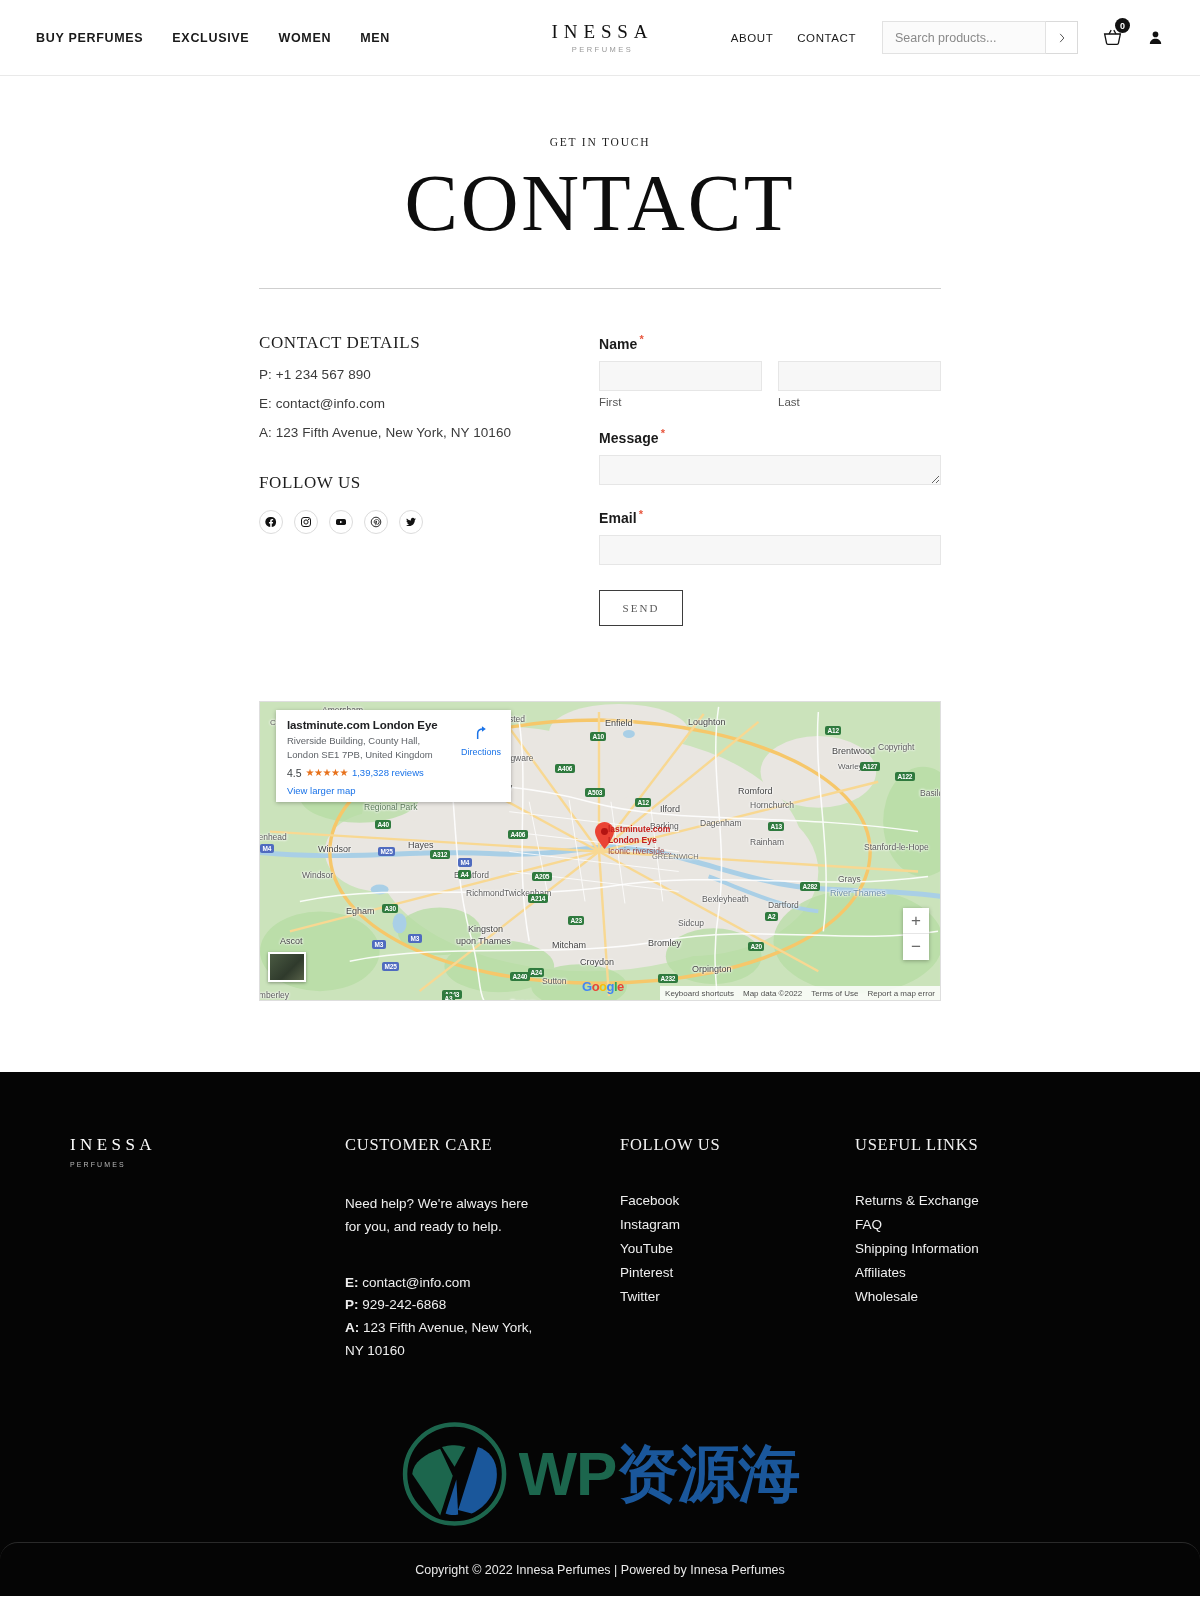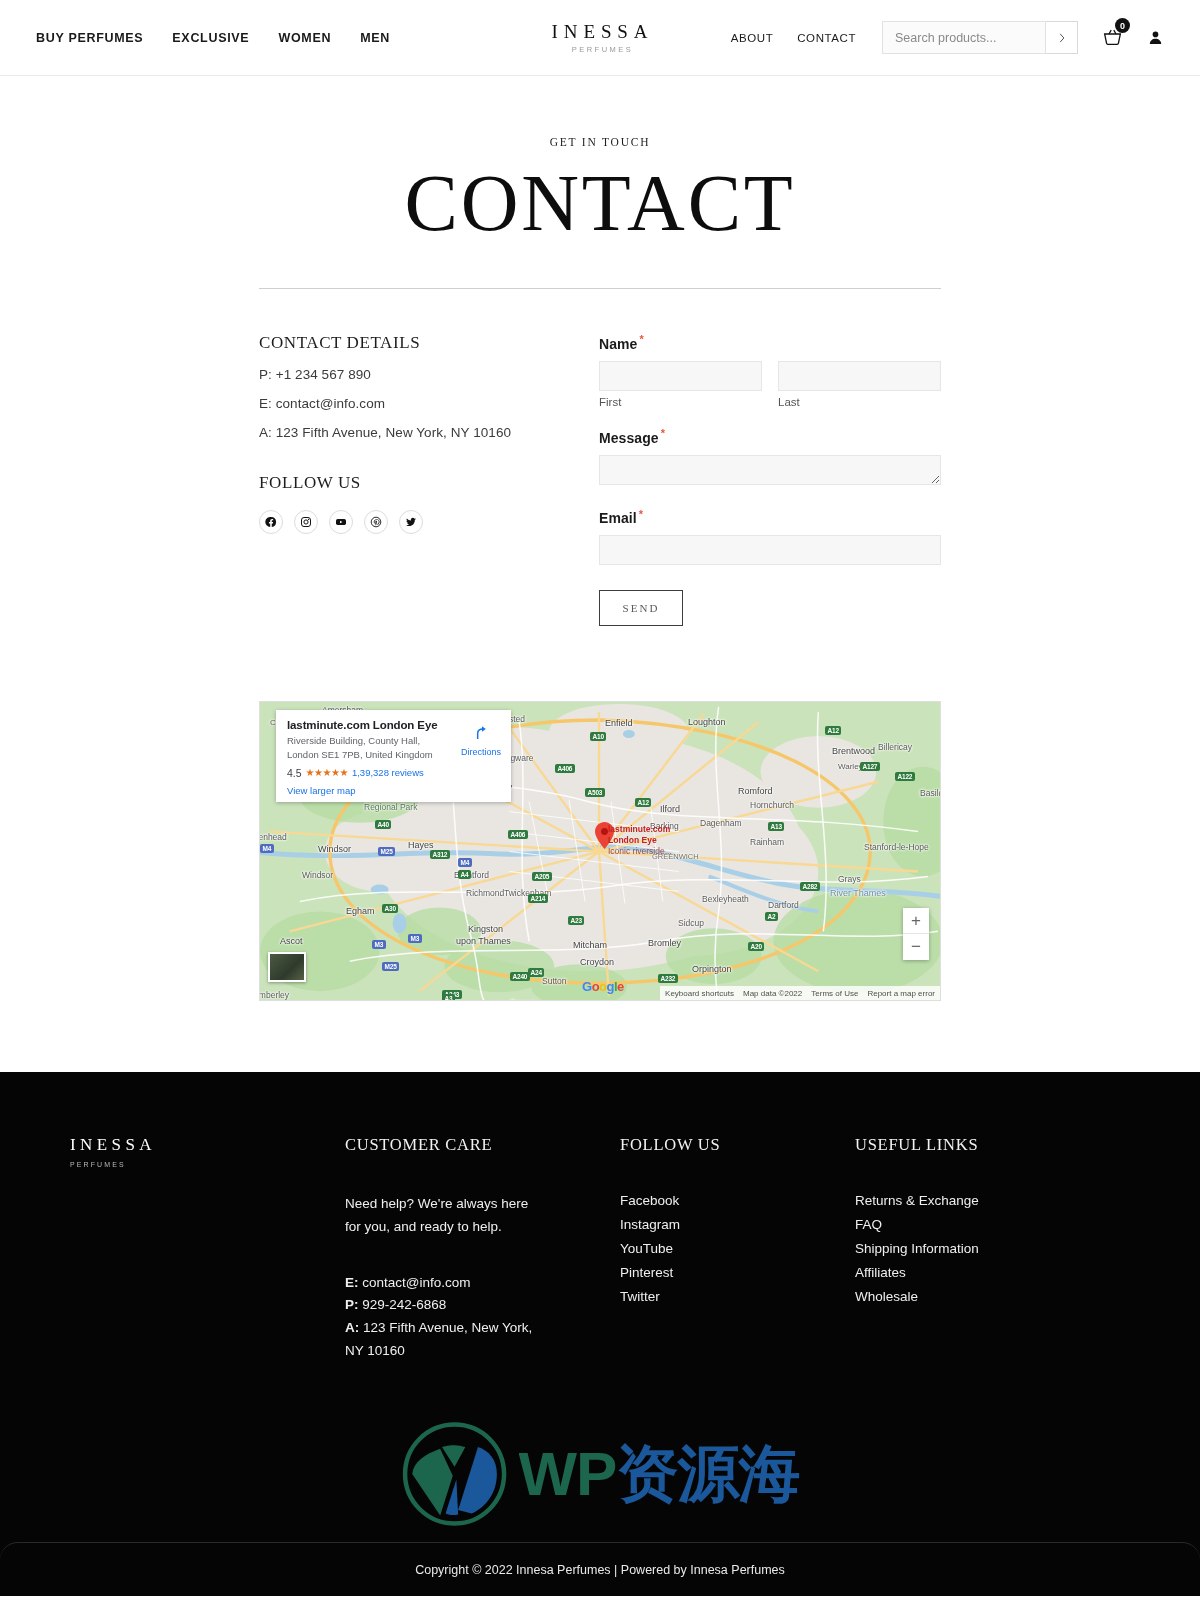--- a/index.html
+++ b/index.html
@@ -569,41 +569,41 @@
         </g>
       </svg>
 
       <div id="map-labels">
           <span style="position: absolute; left: 62px; top: 3px; font-size: 8.5px; color: rgb(90, 90, 90); white-space: nowrap; text-shadow: rgb(255, 255, 255) 0px 0px 3px, rgb(255, 255, 255) 0px 0px 3px, rgb(255, 255, 255) 0px 0px 2px; pointer-events: none;">Amersham</span>
           <span style="position: absolute; left: 10px; top: 16px; font-size: 8px; color: rgb(90, 90, 90); white-space: nowrap; text-shadow: rgb(255, 255, 255) 0px 0px 3px, rgb(255, 255, 255) 0px 0px 3px, rgb(255, 255, 255) 0px 0px 2px; pointer-events: none;">Chesham</span>
           <span style="position: absolute; left: 215px; top: 12px; font-size: 8.5px; color: rgb(90, 90, 90); white-space: nowrap; text-shadow: rgb(255, 255, 255) 0px 0px 3px, rgb(255, 255, 255) 0px 0px 3px, rgb(255, 255, 255) 0px 0px 2px; pointer-events: none;">Berkhamsted</span>
           <span style="position: absolute; left: 345px; top: 16px; font-size: 9px; color: rgb(68, 68, 68); white-space: nowrap; text-shadow: rgb(255, 255, 255) 0px 0px 3px, rgb(255, 255, 255) 0px 0px 3px, rgb(255, 255, 255) 0px 0px 2px; pointer-events: none;">Enfield</span>
           <span style="position: absolute; left: 428px; top: 15px; font-size: 9px; color: rgb(68, 68, 68); white-space: nowrap; text-shadow: rgb(255, 255, 255) 0px 0px 3px, rgb(255, 255, 255) 0px 0px 3px, rgb(255, 255, 255) 0px 0px 2px; pointer-events: none;">Loughton</span>
           <span style="position: absolute; left: 572px; top: 44px; font-size: 9px; color: rgb(68, 68, 68); white-space: nowrap; text-shadow: rgb(255, 255, 255) 0px 0px 3px, rgb(255, 255, 255) 0px 0px 3px, rgb(255, 255, 255) 0px 0px 2px; pointer-events: none;">Brentwood</span>
-          <span style="position: absolute; left: 618px; top: 40px; font-size: 8.5px; color: rgb(90, 90, 90); white-space: nowrap; text-shadow: rgb(255, 255, 255) 0px 0px 3px, rgb(255, 255, 255) 0px 0px 3px, rgb(255, 255, 255) 0px 0px 2px; pointer-events: none;">Billericay</span>
+          <span style="position: absolute; left: 618px; top: 40px; font-size: 8.5px; color: rgb(90, 90, 90); white-space: nowrap; text-shadow: rgb(255, 255, 255) 0px 0px 3px, rgb(255, 255, 255) 0px 0px 3px, rgb(255, 255, 255) 0px 0px 2px; pointer-events: none;">Copyright</span>
           <span style="position: absolute; left: 578px; top: 60px; font-size: 8px; color: rgb(90, 90, 90); white-space: nowrap; text-shadow: rgb(255, 255, 255) 0px 0px 3px, rgb(255, 255, 255) 0px 0px 3px, rgb(255, 255, 255) 0px 0px 2px; pointer-events: none;">Warley</span>
           <span style="position: absolute; left: 660px; top: 86px; font-size: 8.5px; color: rgb(90, 90, 90); white-space: nowrap; text-shadow: rgb(255, 255, 255) 0px 0px 3px, rgb(255, 255, 255) 0px 0px 3px, rgb(255, 255, 255) 0px 0px 2px; pointer-events: none;">Basildo</span>
           <span style="position: absolute; left: 240px; top: 51px; font-size: 8.5px; color: rgb(90, 90, 90); white-space: nowrap; text-shadow: rgb(255, 255, 255) 0px 0px 3px, rgb(255, 255, 255) 0px 0px 3px, rgb(255, 255, 255) 0px 0px 2px; pointer-events: none;">Edgware</span>
           <span style="position: absolute; left: 104px; top: 100px; font-size: 8.5px; color: rgb(90, 122, 88); white-space: nowrap; text-shadow: rgb(255, 255, 255) 0px 0px 3px, rgb(255, 255, 255) 0px 0px 3px, rgb(255, 255, 255) 0px 0px 2px; pointer-events: none;">Regional Park</span>
           <span style="position: absolute; left: 215px; top: 80px; font-size: 9px; color: rgb(68, 68, 68); white-space: nowrap; text-shadow: rgb(255, 255, 255) 0px 0px 3px, rgb(255, 255, 255) 0px 0px 3px, rgb(255, 255, 255) 0px 0px 2px; pointer-events: none;">Wembley</span>
           <span style="position: absolute; left: 400px; top: 102px; font-size: 9px; color: rgb(68, 68, 68); white-space: nowrap; text-shadow: rgb(255, 255, 255) 0px 0px 3px, rgb(255, 255, 255) 0px 0px 3px, rgb(255, 255, 255) 0px 0px 2px; pointer-events: none;">Ilford</span>
           <span style="position: absolute; left: 490px; top: 98px; font-size: 8.5px; color: rgb(90, 90, 90); white-space: nowrap; text-shadow: rgb(255, 255, 255) 0px 0px 3px, rgb(255, 255, 255) 0px 0px 3px, rgb(255, 255, 255) 0px 0px 2px; pointer-events: none;">Hornchurch</span>
           <span style="position: absolute; left: 478px; top: 84px; font-size: 9px; color: rgb(68, 68, 68); white-space: nowrap; text-shadow: rgb(255, 255, 255) 0px 0px 3px, rgb(255, 255, 255) 0px 0px 3px, rgb(255, 255, 255) 0px 0px 2px; pointer-events: none;">Romford</span>
           <span style="position: absolute; left: 440px; top: 116px; font-size: 8.5px; color: rgb(90, 90, 90); white-space: nowrap; text-shadow: rgb(255, 255, 255) 0px 0px 3px, rgb(255, 255, 255) 0px 0px 3px, rgb(255, 255, 255) 0px 0px 2px; pointer-events: none;">Dagenham</span>
           <span style="position: absolute; left: 390px; top: 119px; font-size: 8.5px; color: rgb(90, 90, 90); white-space: nowrap; text-shadow: rgb(255, 255, 255) 0px 0px 3px, rgb(255, 255, 255) 0px 0px 3px, rgb(255, 255, 255) 0px 0px 2px; pointer-events: none;">Barking</span>
           <span style="position: absolute; left: 368px; top: 150px; font-size: 7.5px; color: rgb(111, 111, 111); white-space: nowrap; text-shadow: rgb(255, 255, 255) 0px 0px 3px, rgb(255, 255, 255) 0px 0px 3px, rgb(255, 255, 255) 0px 0px 2px; pointer-events: none; margin-left: 24px;">GREENWICH</span>
           <span style="position: absolute; left: 490px; top: 135px; font-size: 8.5px; color: rgb(90, 90, 90); white-space: nowrap; text-shadow: rgb(255, 255, 255) 0px 0px 3px, rgb(255, 255, 255) 0px 0px 3px, rgb(255, 255, 255) 0px 0px 2px; pointer-events: none;">Rainham</span>
           <span style="position: absolute; left: 604px; top: 140px; font-size: 8.5px; color: rgb(90, 90, 90); white-space: nowrap; text-shadow: rgb(255, 255, 255) 0px 0px 3px, rgb(255, 255, 255) 0px 0px 3px, rgb(255, 255, 255) 0px 0px 2px; pointer-events: none;">Stanford-le-Hope</span>
           <span style="position: absolute; left: 578px; top: 172px; font-size: 8.5px; color: rgb(90, 90, 90); white-space: nowrap; text-shadow: rgb(255, 255, 255) 0px 0px 3px, rgb(255, 255, 255) 0px 0px 3px, rgb(255, 255, 255) 0px 0px 2px; pointer-events: none;">Grays</span>
           <span style="position: absolute; left: 508px; top: 198px; font-size: 8.5px; color: rgb(90, 90, 90); white-space: nowrap; text-shadow: rgb(255, 255, 255) 0px 0px 3px, rgb(255, 255, 255) 0px 0px 3px, rgb(255, 255, 255) 0px 0px 2px; pointer-events: none;">Dartford</span>
           <span style="position: absolute; left: 442px; top: 192px; font-size: 8.5px; color: rgb(90, 90, 90); white-space: nowrap; text-shadow: rgb(255, 255, 255) 0px 0px 3px, rgb(255, 255, 255) 0px 0px 3px, rgb(255, 255, 255) 0px 0px 2px; pointer-events: none;">Bexleyheath</span>
           <span style="position: absolute; left: 418px; top: 216px; font-size: 8.5px; color: rgb(90, 90, 90); white-space: nowrap; text-shadow: rgb(255, 255, 255) 0px 0px 3px, rgb(255, 255, 255) 0px 0px 3px, rgb(255, 255, 255) 0px 0px 2px; pointer-events: none;">Sidcup</span>
           <span style="position: absolute; left: 388px; top: 236px; font-size: 9px; color: rgb(68, 68, 68); white-space: nowrap; text-shadow: rgb(255, 255, 255) 0px 0px 3px, rgb(255, 255, 255) 0px 0px 3px, rgb(255, 255, 255) 0px 0px 2px; pointer-events: none;">Bromley</span>
           <span style="position: absolute; left: 432px; top: 262px; font-size: 9px; color: rgb(68, 68, 68); white-space: nowrap; text-shadow: rgb(255, 255, 255) 0px 0px 3px, rgb(255, 255, 255) 0px 0px 3px, rgb(255, 255, 255) 0px 0px 2px; pointer-events: none;">Orpington</span>
-          <span style="position: absolute; left: 313px; top: 238px; font-size: 9px; color: rgb(68, 68, 68); white-space: nowrap; text-shadow: rgb(255, 255, 255) 0px 0px 3px, rgb(255, 255, 255) 0px 0px 3px, rgb(255, 255, 255) 0px 0px 2px; pointer-events: none;">Mitcham</span>
+          <span style="position: absolute; left: 292px; top: 238px; font-size: 9px; color: rgb(68, 68, 68); white-space: nowrap; text-shadow: rgb(255, 255, 255) 0px 0px 3px, rgb(255, 255, 255) 0px 0px 3px, rgb(255, 255, 255) 0px 0px 2px; pointer-events: none;">Mitcham</span>
           <span style="position: absolute; left: 320px; top: 255px; font-size: 9px; color: rgb(68, 68, 68); white-space: nowrap; text-shadow: rgb(255, 255, 255) 0px 0px 3px, rgb(255, 255, 255) 0px 0px 3px, rgb(255, 255, 255) 0px 0px 2px; pointer-events: none;">Croydon</span>
           <span style="position: absolute; left: 282px; top: 274px; font-size: 8.5px; color: rgb(90, 90, 90); white-space: nowrap; text-shadow: rgb(255, 255, 255) 0px 0px 3px, rgb(255, 255, 255) 0px 0px 3px, rgb(255, 255, 255) 0px 0px 2px; pointer-events: none;">Sutton</span>
           <span style="position: absolute; left: 208px; top: 222px; font-size: 9px; color: rgb(68, 68, 68); white-space: nowrap; text-shadow: rgb(255, 255, 255) 0px 0px 3px, rgb(255, 255, 255) 0px 0px 3px, rgb(255, 255, 255) 0px 0px 2px; pointer-events: none;">Kingston</span>
           <span style="position: absolute; left: 196px; top: 234px; font-size: 9px; color: rgb(68, 68, 68); white-space: nowrap; text-shadow: rgb(255, 255, 255) 0px 0px 3px, rgb(255, 255, 255) 0px 0px 3px, rgb(255, 255, 255) 0px 0px 2px; pointer-events: none;">upon Thames</span>
           <span style="position: absolute; left: 212px; top: 186px; font-size: 8.5px; color: rgb(90, 90, 90); white-space: nowrap; text-shadow: rgb(255, 255, 255) 0px 0px 3px, rgb(255, 255, 255) 0px 0px 3px, rgb(255, 255, 255) 0px 0px 2px; pointer-events: none; margin-left: 32px;">Twickenham</span>
           <span style="position: absolute; left: 206px; top: 186px; font-size: 8.5px; color: rgb(90, 90, 90); white-space: nowrap; text-shadow: rgb(255, 255, 255) 0px 0px 3px, rgb(255, 255, 255) 0px 0px 3px, rgb(255, 255, 255) 0px 0px 2px; pointer-events: none;">Richmond</span>
           <span style="position: absolute; left: 194px; top: 168px; font-size: 8.5px; color: rgb(90, 90, 90); white-space: nowrap; text-shadow: rgb(255, 255, 255) 0px 0px 3px, rgb(255, 255, 255) 0px 0px 3px, rgb(255, 255, 255) 0px 0px 2px; pointer-events: none;">Brentford</span>
           <span style="position: absolute; left: 148px; top: 138px; font-size: 9px; color: rgb(68, 68, 68); white-space: nowrap; text-shadow: rgb(255, 255, 255) 0px 0px 3px, rgb(255, 255, 255) 0px 0px 3px, rgb(255, 255, 255) 0px 0px 2px; pointer-events: none;">Hayes</span>
           <span style="position: absolute; left: 58px; top: 142px; font-size: 9px; color: rgb(68, 68, 68); white-space: nowrap; text-shadow: rgb(255, 255, 255) 0px 0px 3px, rgb(255, 255, 255) 0px 0px 3px, rgb(255, 255, 255) 0px 0px 2px; pointer-events: none;">Windsor</span>
           <span style="position: absolute; left: 42px; top: 168px; font-size: 8.5px; color: rgb(90, 90, 90); white-space: nowrap; text-shadow: rgb(255, 255, 255) 0px 0px 3px, rgb(255, 255, 255) 0px 0px 3px, rgb(255, 255, 255) 0px 0px 2px; pointer-events: none;">Windsor</span>

